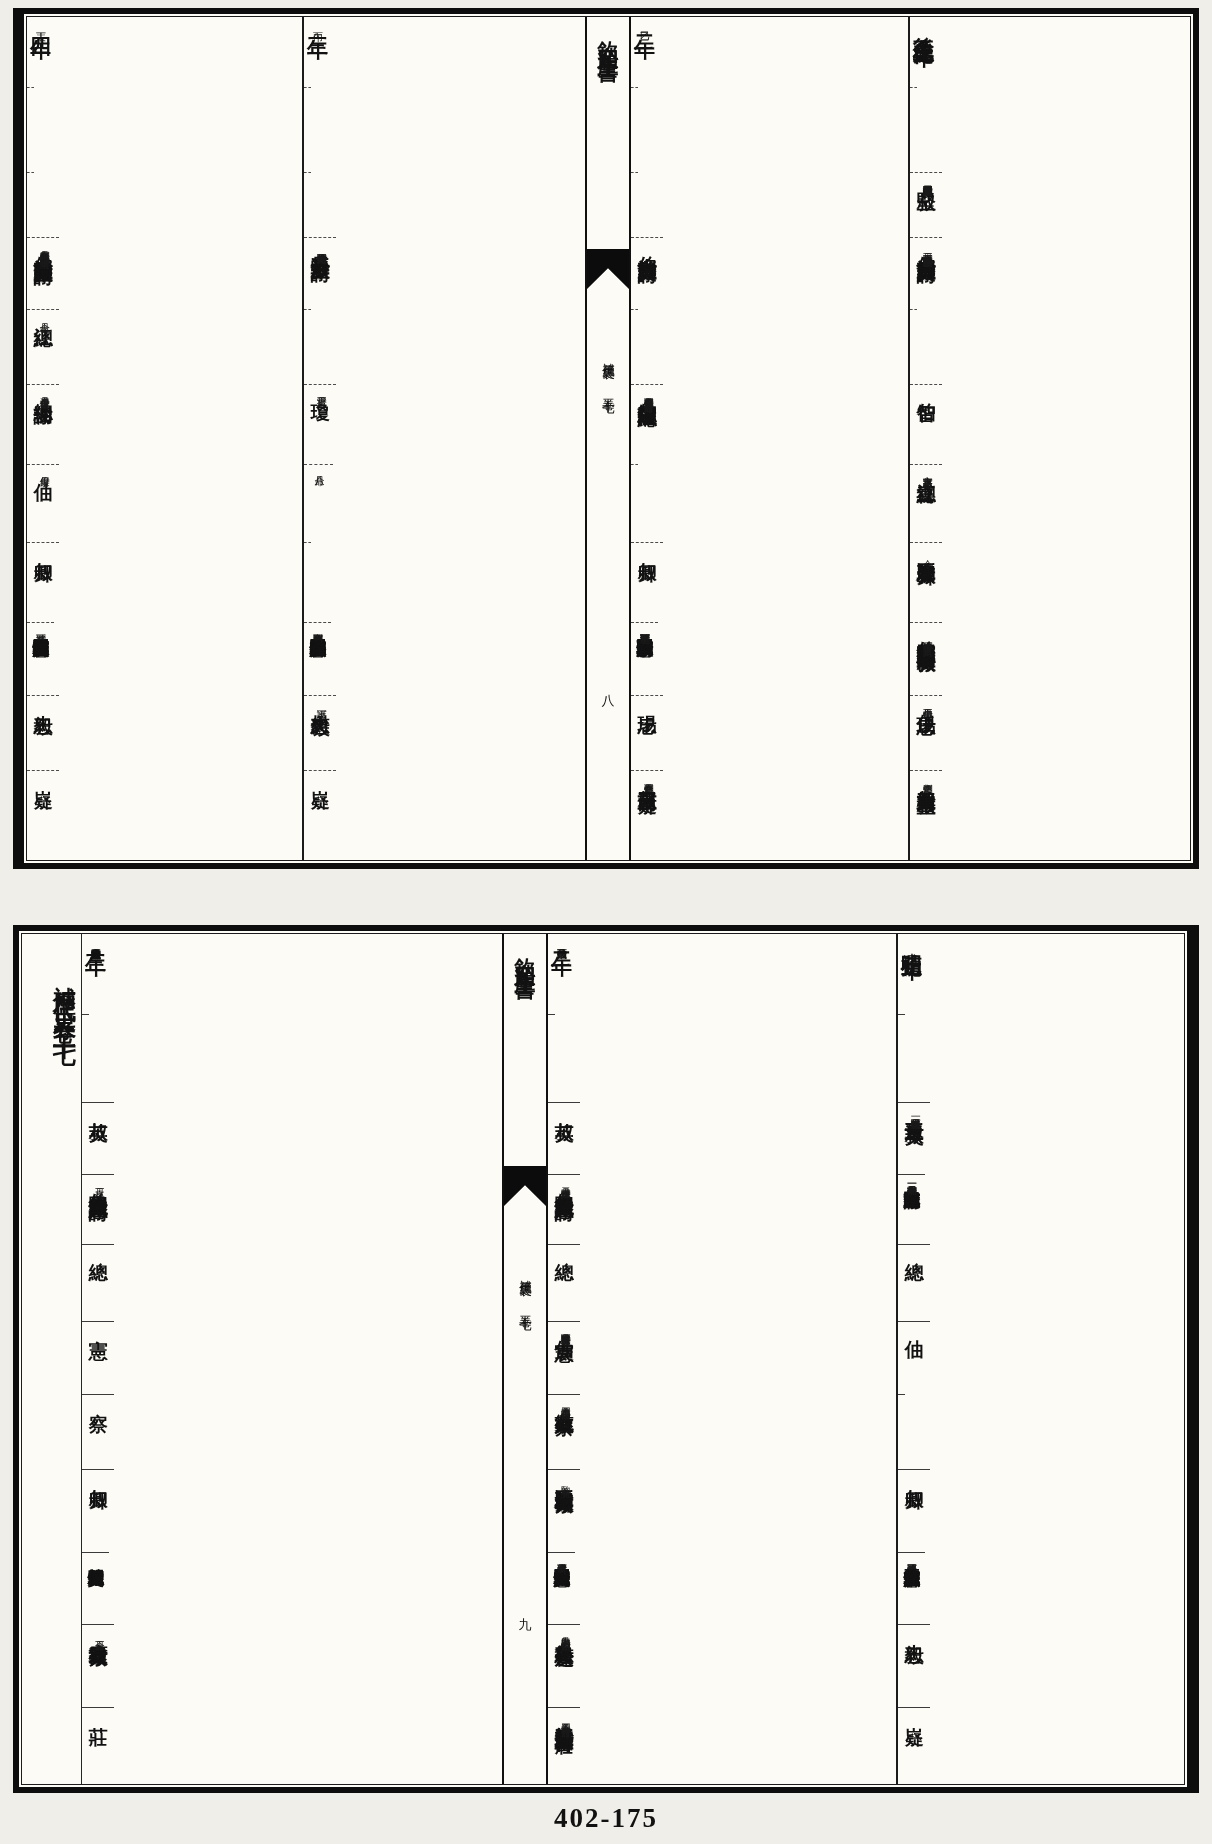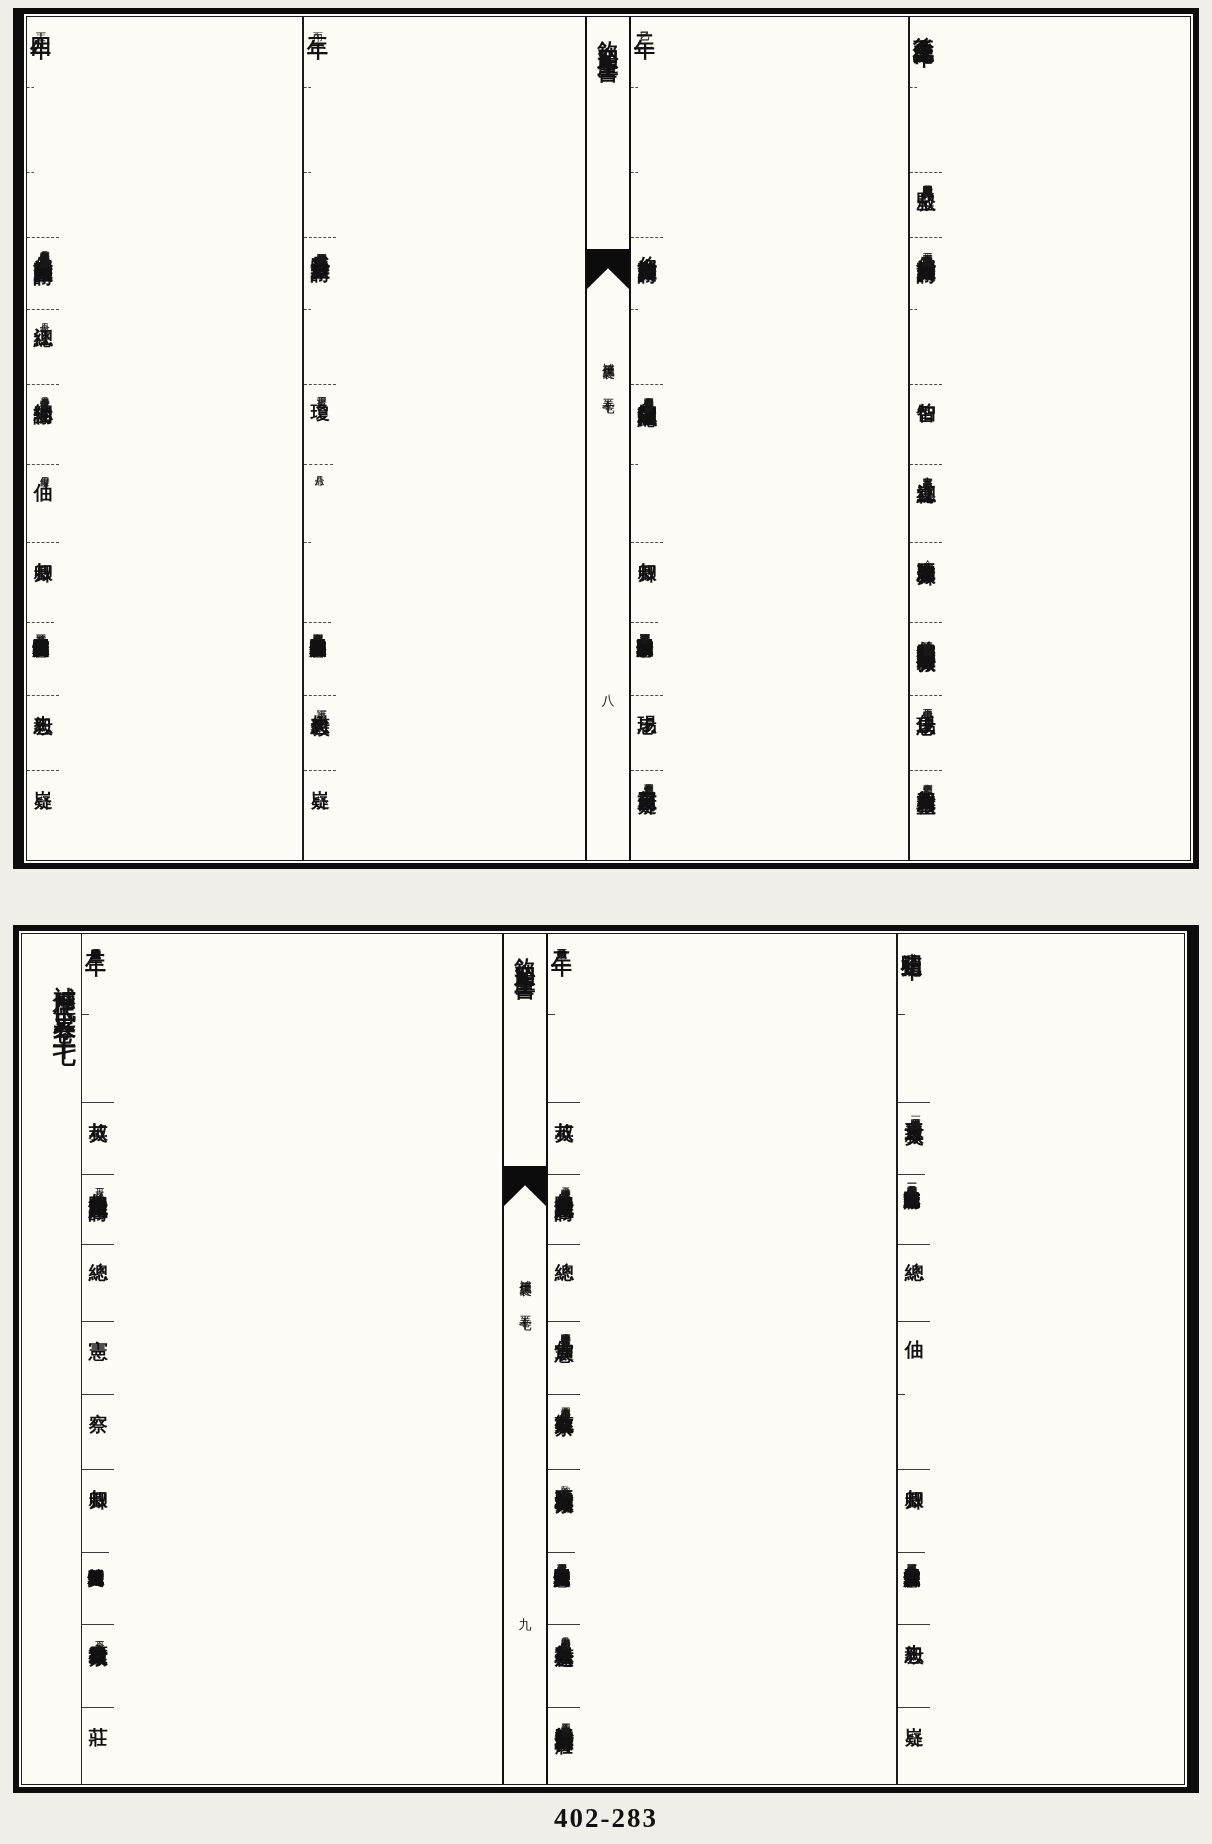--- a/index.html
+++ b/index.html
@@ -195,14 +195,14 @@
             <div class="cell" style="height: 75px;"></div>
             <div class="cell" style="height: 83px;"><span class="entry"><span class="nm">叔卿</span></span></div>
             <div class="cell dense" style="height: 72px;"><span class="entry"><span class="nm">憲</span></span><span class="entry"><span class="nm">伯義</span></span><span class="entry"><span class="nm">伯智</span></span><span class="entry"><span class="nm">叔齊</span><span class="nt">遷國子祭酒</span></span><span class="entry"><span class="nm">淮南王叔彪</span><span class="nt">將軍</span></span><span class="entry"><span class="nm">叔儼</span></span><span class="entry"><span class="nm">廣達</span></span></div>
             <div class="cell" style="height: 83px;"><span class="entry"><span class="nm">忠</span></span><span class="entry"><span class="nm">毅</span></span></div>
             <div class="cell" style="height: 77px;"><span class="entry"><span class="nm">嶷</span></span></div>
           </div>
         </div>
     </div>
   </section>
 
-  <div class="footer">402-283</div>
+  <div class="footer">402-175</div>
 </div>
 
 </body></html>

